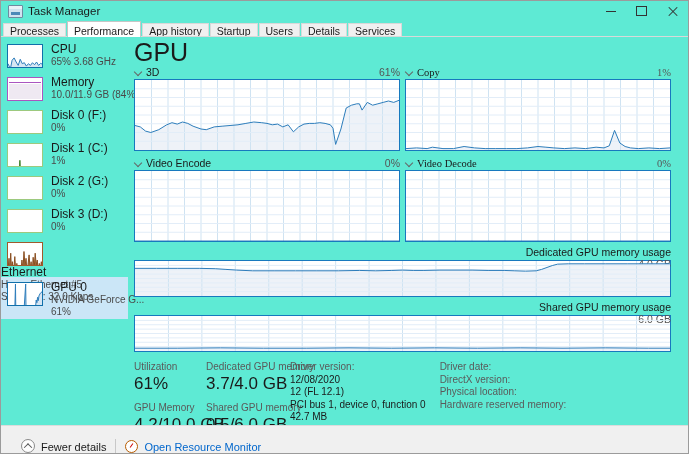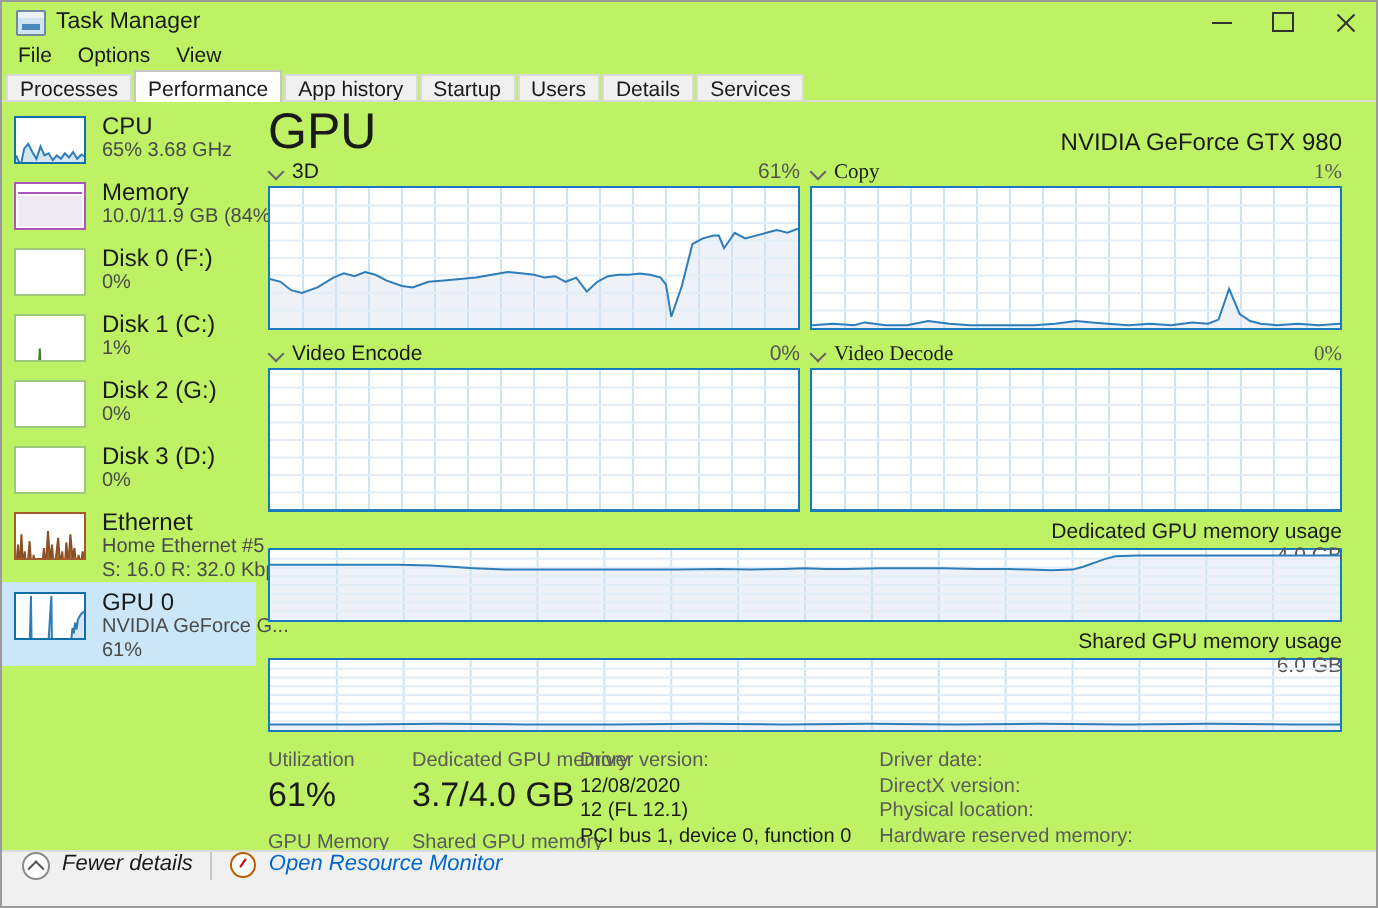--- a/index.html
+++ b/index.html
@@ -1,18 +1,18 @@
 <!DOCTYPE html>
 <html><head>
 <meta charset="utf-8">
 <style>
   html,body{margin:0;padding:0;}
   body{width:689px;height:454px;position:relative;font-family:"Liberation Sans",sans-serif;
        color:#1a1a1a;background:#fff;overflow:hidden;}
-  .win{position:absolute;inset:0;border:1px solid #9b9b9b;box-sizing:border-box;display:flex;flex-direction:column;background:#bef264;}
+  .win{position:absolute;inset:0;border:1px solid #9b9b9b;box-sizing:border-box;display:flex;flex-direction:column;background:#5eead4;}
 
   
   .titlebar{height:20px;flex:none;display:flex;align-items:center;}
   .app-icon{width:13px;height:11px;margin:0 5px 0 7px;border:1px solid #6f8aa0;border-radius:1px;
             background:linear-gradient(180deg,#eaf2f8 0 3px,#cfe3f0 3px 100%);position:relative;}
   .app-icon::after{content:"";position:absolute;left:2px;right:2px;bottom:2px;height:3px;background:#4b89b8;}
   .win-title{font-size:11.5px;}
   .win-controls{margin-left:auto;display:flex;height:100%;}
   .wc{width:31px;display:flex;align-items:center;justify-content:center;cursor:default;}
   .wc .bar{width:10px;height:1px;background:#333;}
@@ -29,21 +29,21 @@
   .tabbar{height:16px;flex:none;display:flex;align-items:flex-end;padding-left:2px;position:relative;}
   .tabbar::after{content:"";position:absolute;left:0;right:0;bottom:0;height:1px;background:#d9d9d9;z-index:0;}
   .tab{font-size:10.5px;height:14px;box-sizing:border-box;padding:1px 6px 0;border:1px solid #d9d9d9;border-bottom:none;
        background:#f0f0f0;margin-right:1px;position:relative;z-index:0;white-space:nowrap;}
   .tab.active{height:16px;padding-top:3px;background:#fff;z-index:2;border-color:#c6c6c6;}
 
   
   .content{flex:1;display:flex;min-height:0;}
   .sidebar{width:127px;flex:none;padding-top:4px;box-sizing:border-box;}
   .sb-item{display:flex;align-items:flex-start;height:33px;box-sizing:border-box;padding-top:2px;}
-  .sb-item.h2{height:38px;}
+  .sb-item.h2{height:38px;flex-direction:column;}
   .sb-item.h3{height:42px;padding-top:4px;}
   .sb-item.selected{background:#cbe6f7;}
   .sb-icon{width:36px;height:24px;margin:1px 8px 0 6px;flex:none;border:1px solid;box-sizing:border-box;background:#fff;position:relative;overflow:hidden;}
   .b-cpu{border-color:#1170aa;} .b-mem{border-color:#aa55c0;} .b-disk{border-color:#9dc97e;}
   .b-eth{border-color:#a05a2c;} .b-gpu{border-color:#1170aa;}
   .mem-topline{position:absolute;left:1px;right:1px;top:4px;height:1px;background:#aa55c0;}
   .mem-inner{position:absolute;left:1px;right:1px;top:6px;bottom:1px;background:#efe9f2;}
   .sb-text{min-width:0;}
   .sb-name{font-size:12px;line-height:13px;white-space:nowrap;}
   .sb-sub{font-size:10px;line-height:11.5px;color:#4a4a4a;white-space:nowrap;}
@@ -71,22 +71,22 @@
   .col-a{width:72px;flex:none;}
   .col-b{width:84px;flex:none;}
   .stat-label{font-size:10px;color:#5a5a5a;line-height:12px;margin-top:2px;white-space:nowrap;}
   .stat-value{font-size:17px;line-height:20px;margin:1px 0 8px;white-space:nowrap;}
   .details{flex:1;display:grid;grid-template-columns:max-content 1fr;column-gap:14px;align-content:start;
            font-size:10px;line-height:12.5px;margin-top:2px;}
   .det-label{color:#5a5a5a;white-space:nowrap;}
   .det-value{white-space:nowrap;}
 
   
-  .footer{height:27px;flex:none;background:#f0f0f0;border-top:1px solid #dcdcdc;display:flex;align-items:flex-start;
-          padding-left:10px;font-size:11px;font-style:italic;}
+  .footer{height:27px;flex:none;background:#f0f0f0;border-top:1px solid #dcdcdc;display:flex;align-items:flex-end;
+          padding-left:20px;font-size:11px;}
   .circle-icon{width:14px;height:14px;border:1px solid #8a8a8a;border-radius:50%;display:flex;align-items:center;
                justify-content:center;margin-right:6px;background:#fdfdfd;box-sizing:border-box;}
   .sep{width:1px;height:14px;background:#c8c8c8;margin:0 9px;}
   .rm-icon{width:13px;height:13px;border-radius:50%;border:1px solid #b85c00;position:relative;margin-right:6px;
            background:#fff;box-sizing:border-box;}
   .rm-icon::after{content:"";position:absolute;left:5px;top:2px;width:1px;height:5px;background:#c00;transform:rotate(35deg);}
   .rm-link{color:#0066cc;}
 </style>
 </head>
 <body>
@@ -102,25 +102,20 @@
         </span>
       <span class="wc">
           <span class="sq"></span>
         </span>
       <span class="wc">
           <span class="x-icon"></span>
         </span>
     </span>
   </div>
 
-  <div class="menubar">
-    <span class="menu-item">File</span>
-    <span class="menu-item">Options</span>
-    <span class="menu-item">View</span>
-  </div>
 
   <div class="tabbar">
     <span class="tab">Processes</span>
     <span class="tab active">Performance</span>
     <span class="tab">App history</span>
     <span class="tab">Startup</span>
     <span class="tab">Users</span>
     <span class="tab">Details</span>
     <span class="tab">Services</span>
   </div>
@@ -205,21 +200,20 @@
           <div class="sb-name">GPU 0</div>
           <div class="sb-sub">NVIDIA GeForce G...</div>
           <div class="sb-sub">61%</div>
         </div>
       </div>
     </div>
 
     <div class="main">
       <div class="main-title-row">
         <span class="gpu-title">GPU</span>
-        <span class="gpu-subtitle">NVIDIA GeForce GTX 980</span>
       </div>
 
       <div class="chart-header">
         <span class="half">
           <span class="chev"></span>
           <span>3D</span>
           <span class="pct">61%</span>
         </span>
         <span class="half">
           <span class="chev"></span>

